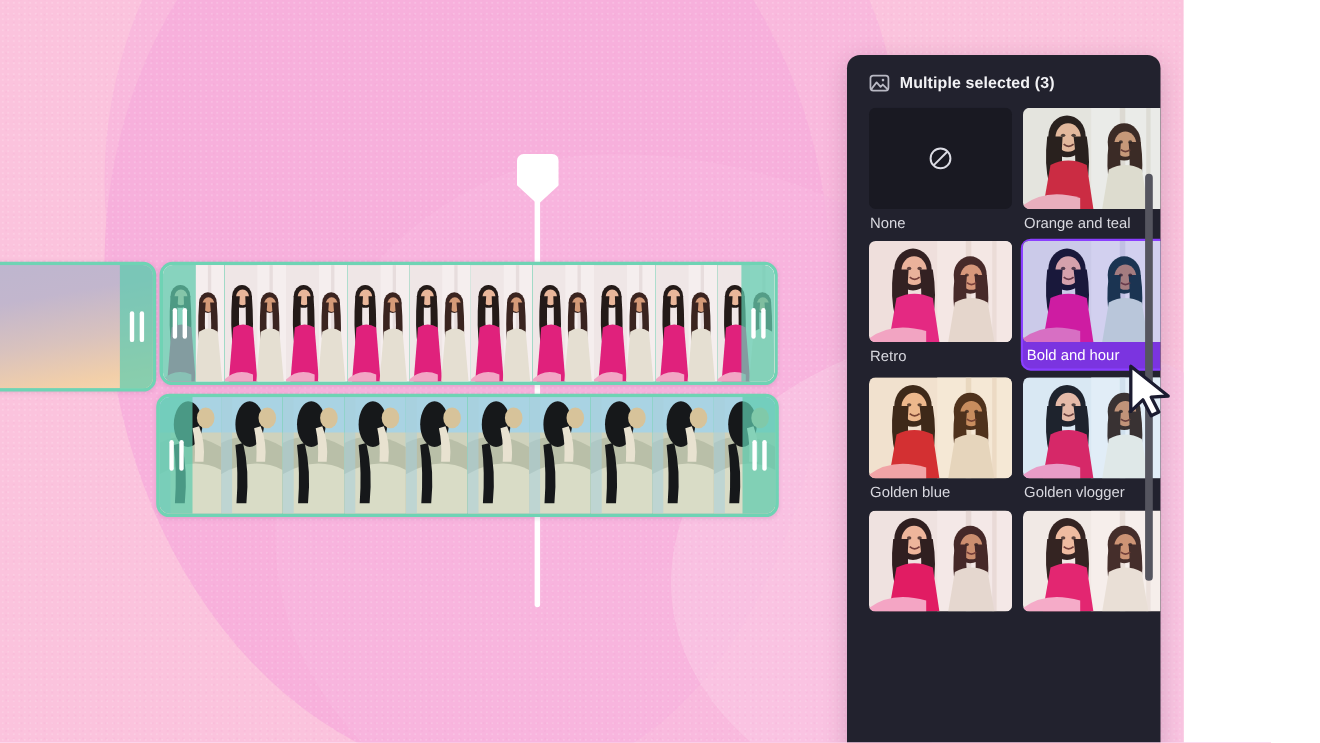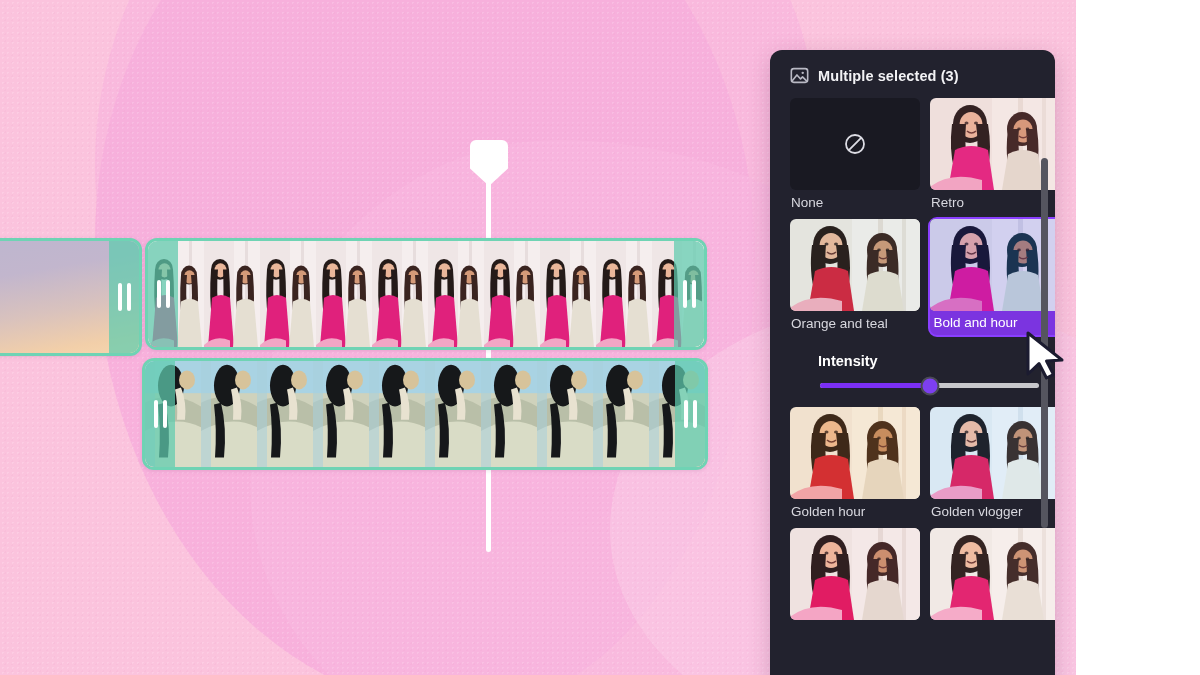--- a/index.html
+++ b/index.html
@@ -578,20 +578,51 @@
               <svg viewBox="0 0 40 40" width="30" height="30">
     <circle cx="20" cy="20" r="12" fill="none" stroke="#dcdce4" stroke-width="2.4"></circle>
     <line x1="12.2" y1="27.8" x2="27.8" y2="12.2" stroke="#dcdce4" stroke-width="2.4" stroke-linecap="round"></line>
   </svg>
             </div>
             <div class="filter-label">None</div>
           </div>
           <div class="filter-cell">
             <div class="thumb">
   <svg viewBox="0 0 130 92" width="100%" height="100%" preserveAspectRatio="none">
+    <rect width="130" height="92" fill="#efe9e2"></rect>
+    <rect x="62" width="68" height="92" fill="#f5f1ec"></rect>
+    <rect x="88" width="5" height="92" fill="#d8cec3" opacity=".55"></rect>
+    <rect x="112" width="4" height="92" fill="#d8cec3" opacity=".45"></rect>
+
+    <ellipse cx="40" cy="26" rx="17" ry="19" fill="#2a1c18"></ellipse>
+    <ellipse cx="41" cy="27" rx="11.5" ry="13" fill="#ecbb9c"></ellipse>
+    <path d="M22 26 q-3 26 2 44 l14 0 q-4 -24 -2 -44z" fill="#2a1c18"></path>
+    <path d="M58 26 q4 24 0 44 l-12 0 q3 -24 0 -44z" fill="#2a1c18"></path>
+    <path d="M25 52 q16 -8 33 0 l6 40 l-46 0z" fill="#d4273f"></path>
+    <ellipse cx="36.5" cy="25" rx="2" ry="1.5" fill="#2b1d1a" opacity=".8"></ellipse>
+    <ellipse cx="46" cy="25" rx="2" ry="1.5" fill="#2b1d1a" opacity=".8"></ellipse>
+    <path d="M37 33 q4.5 4 9 0" stroke="#6d3b33" stroke-width="1.6" fill="none"></path>
+
+    <ellipse cx="92" cy="31" rx="15" ry="17" fill="#3d2620"></ellipse>
+    <ellipse cx="93" cy="33" rx="10" ry="11.5" fill="#cf9a78"></ellipse>
+    <path d="M78 31 q-3 24 1 40 l12 0 q-4 -22 -2 -40z" fill="#3d2620"></path>
+    <path d="M107 31 q3 22 0 40 l-11 0 q2 -22 0 -40z" fill="#3d2620"></path>
+    <path d="M78 56 q15 -8 30 0 l6 36 l-42 0z" fill="#e7e1d2"></path>
+    <ellipse cx="89" cy="31" rx="1.8" ry="1.4" fill="#2b1d1a" opacity=".8"></ellipse>
+    <ellipse cx="97.5" cy="31" rx="1.8" ry="1.4" fill="#2b1d1a" opacity=".8"></ellipse>
+    <path d="M89 38 q4 3.5 8.5 0" stroke="#6d3b33" stroke-width="1.5" fill="none"></path>
+
+    <path d="M-4 92 q22 -20 56 -10 l0 22 l-60 0z" fill="#f4b0bf"></path>
+    <rect width="130" height="92" fill="#2f8f9d" opacity=".05"></rect>
+  </svg></div>
+            <div class="filter-label">Orange and teal</div>
+          </div>
+          <div class="filter-cell">
+            <div class="thumb">
+  <svg viewBox="0 0 130 92" width="100%" height="100%" preserveAspectRatio="none">
     <rect width="130" height="92" fill="#eee7e0"></rect>
     <rect x="62" width="68" height="92" fill="#f4efe9"></rect>
     <rect x="88" width="5" height="92" fill="#ded4c9" opacity=".55"></rect>
     <rect x="112" width="4" height="92" fill="#ded4c9" opacity=".45"></rect>
 
     <ellipse cx="40" cy="26" rx="17" ry="19" fill="#241a18"></ellipse>
     <ellipse cx="41" cy="27" rx="11.5" ry="13" fill="#e9b69a"></ellipse>
     <path d="M22 26 q-3 26 2 44 l14 0 q-4 -24 -2 -44z" fill="#241a18"></path>
     <path d="M58 26 q4 24 0 44 l-12 0 q3 -24 0 -44z" fill="#241a18"></path>
     <path d="M25 52 q16 -8 33 0 l6 40 l-46 0z" fill="#e2237f"></path>
@@ -606,51 +637,20 @@
     <path d="M78 56 q15 -8 30 0 l6 36 l-42 0z" fill="#e3ddcf"></path>
     <ellipse cx="89" cy="31" rx="1.8" ry="1.4" fill="#2b1d1a" opacity=".8"></ellipse>
     <ellipse cx="97.5" cy="31" rx="1.8" ry="1.4" fill="#2b1d1a" opacity=".8"></ellipse>
     <path d="M89 38 q4 3.5 8.5 0" stroke="#6d3b33" stroke-width="1.5" fill="none"></path>
 
     <path d="M-4 92 q22 -20 56 -10 l0 22 l-60 0z" fill="#f1a7c4"></path>
     <rect width="130" height="92" fill="#ff7fb0" opacity=".07"></rect>
   </svg></div>
             <div class="filter-label">Retro</div>
           </div>
-          <div class="filter-cell">
-            <div class="thumb">
-  <svg viewBox="0 0 130 92" width="100%" height="100%" preserveAspectRatio="none">
-    <rect width="130" height="92" fill="#efe9e2"></rect>
-    <rect x="62" width="68" height="92" fill="#f5f1ec"></rect>
-    <rect x="88" width="5" height="92" fill="#d8cec3" opacity=".55"></rect>
-    <rect x="112" width="4" height="92" fill="#d8cec3" opacity=".45"></rect>
-
-    <ellipse cx="40" cy="26" rx="17" ry="19" fill="#2a1c18"></ellipse>
-    <ellipse cx="41" cy="27" rx="11.5" ry="13" fill="#ecbb9c"></ellipse>
-    <path d="M22 26 q-3 26 2 44 l14 0 q-4 -24 -2 -44z" fill="#2a1c18"></path>
-    <path d="M58 26 q4 24 0 44 l-12 0 q3 -24 0 -44z" fill="#2a1c18"></path>
-    <path d="M25 52 q16 -8 33 0 l6 40 l-46 0z" fill="#d4273f"></path>
-    <ellipse cx="36.5" cy="25" rx="2" ry="1.5" fill="#2b1d1a" opacity=".8"></ellipse>
-    <ellipse cx="46" cy="25" rx="2" ry="1.5" fill="#2b1d1a" opacity=".8"></ellipse>
-    <path d="M37 33 q4.5 4 9 0" stroke="#6d3b33" stroke-width="1.6" fill="none"></path>
-
-    <ellipse cx="92" cy="31" rx="15" ry="17" fill="#3d2620"></ellipse>
-    <ellipse cx="93" cy="33" rx="10" ry="11.5" fill="#cf9a78"></ellipse>
-    <path d="M78 31 q-3 24 1 40 l12 0 q-4 -22 -2 -40z" fill="#3d2620"></path>
-    <path d="M107 31 q3 22 0 40 l-11 0 q2 -22 0 -40z" fill="#3d2620"></path>
-    <path d="M78 56 q15 -8 30 0 l6 36 l-42 0z" fill="#e7e1d2"></path>
-    <ellipse cx="89" cy="31" rx="1.8" ry="1.4" fill="#2b1d1a" opacity=".8"></ellipse>
-    <ellipse cx="97.5" cy="31" rx="1.8" ry="1.4" fill="#2b1d1a" opacity=".8"></ellipse>
-    <path d="M89 38 q4 3.5 8.5 0" stroke="#6d3b33" stroke-width="1.5" fill="none"></path>
-
-    <path d="M-4 92 q22 -20 56 -10 l0 22 l-60 0z" fill="#f4b0bf"></path>
-    <rect width="130" height="92" fill="#2f8f9d" opacity=".05"></rect>
-  </svg></div>
-            <div class="filter-label">Orange and teal</div>
-          </div>
           <div class="filter-cell selected">
             <div class="thumb">
   <svg viewBox="0 0 130 92" width="100%" height="100%" preserveAspectRatio="none">
     <rect width="130" height="92" fill="#e4e6ef"></rect>
     <rect x="62" width="68" height="92" fill="#eceef6"></rect>
     <rect x="88" width="5" height="92" fill="#c8ccdc" opacity=".55"></rect>
     <rect x="112" width="4" height="92" fill="#c8ccdc" opacity=".45"></rect>
 
     <ellipse cx="40" cy="26" rx="17" ry="19" fill="#10131f"></ellipse>
     <ellipse cx="41" cy="27" rx="11.5" ry="13" fill="#f0b6a6"></ellipse>
@@ -668,29 +668,20 @@
     <path d="M78 56 q15 -8 30 0 l6 36 l-42 0z" fill="#cfe2dd"></path>
     <ellipse cx="89" cy="31" rx="1.8" ry="1.4" fill="#2b1d1a" opacity=".8"></ellipse>
     <ellipse cx="97.5" cy="31" rx="1.8" ry="1.4" fill="#2b1d1a" opacity=".8"></ellipse>
     <path d="M89 38 q4 3.5 8.5 0" stroke="#6d3b33" stroke-width="1.5" fill="none"></path>
 
     <path d="M-4 92 q22 -20 56 -10 l0 22 l-60 0z" fill="#f27ac2"></path>
     <rect width="130" height="92" fill="#4a3bd0" opacity=".16"></rect>
   </svg></div>
             <div class="filter-label">Bold and hour</div>
           </div>
-          <div class="intensity-block">
-            <div class="intensity-title">Intensity</div>
-            <div class="slider-row">
-              <div class="slider" style="background: rgb(200, 200, 204);">
-                <div class="slider-fill" style="width: 50%; background: rgb(123, 47, 245);"></div>
-                <div class="slider-thumb" style="left: 50%;"></div>
-              </div>
-            </div>
-          </div>
           <div class="filter-cell">
             <div class="thumb">
   <svg viewBox="0 0 130 92" width="100%" height="100%" preserveAspectRatio="none">
     <rect width="130" height="92" fill="#f2e9df"></rect>
     <rect x="62" width="68" height="92" fill="#f7f1e7"></rect>
     <rect x="88" width="5" height="92" fill="#decfbc" opacity=".55"></rect>
     <rect x="112" width="4" height="92" fill="#decfbc" opacity=".45"></rect>
 
     <ellipse cx="40" cy="26" rx="17" ry="19" fill="#2b1c16"></ellipse>
     <ellipse cx="41" cy="27" rx="11.5" ry="13" fill="#eebb96"></ellipse>
@@ -706,21 +697,21 @@
     <path d="M78 31 q-3 24 1 40 l12 0 q-4 -22 -2 -40z" fill="#3e2619"></path>
     <path d="M107 31 q3 22 0 40 l-11 0 q2 -22 0 -40z" fill="#3e2619"></path>
     <path d="M78 56 q15 -8 30 0 l6 36 l-42 0z" fill="#e6dccb"></path>
     <ellipse cx="89" cy="31" rx="1.8" ry="1.4" fill="#2b1d1a" opacity=".8"></ellipse>
     <ellipse cx="97.5" cy="31" rx="1.8" ry="1.4" fill="#2b1d1a" opacity=".8"></ellipse>
     <path d="M89 38 q4 3.5 8.5 0" stroke="#6d3b33" stroke-width="1.5" fill="none"></path>
 
     <path d="M-4 92 q22 -20 56 -10 l0 22 l-60 0z" fill="#f2a5b3"></path>
     <rect width="130" height="92" fill="#f0a03c" opacity=".10"></rect>
   </svg></div>
-            <div class="filter-label">Golden hour</div>
+            <div class="filter-label">Golden blue</div>
           </div>
           <div class="filter-cell">
             <div class="thumb">
   <svg viewBox="0 0 130 92" width="100%" height="100%" preserveAspectRatio="none">
     <rect width="130" height="92" fill="#e6eef5"></rect>
     <rect x="62" width="68" height="92" fill="#eef4f9"></rect>
     <rect x="88" width="5" height="92" fill="#cddbe6" opacity=".55"></rect>
     <rect x="112" width="4" height="92" fill="#cddbe6" opacity=".45"></rect>
 
     <ellipse cx="40" cy="26" rx="17" ry="19" fill="#1c1a20"></ellipse>

